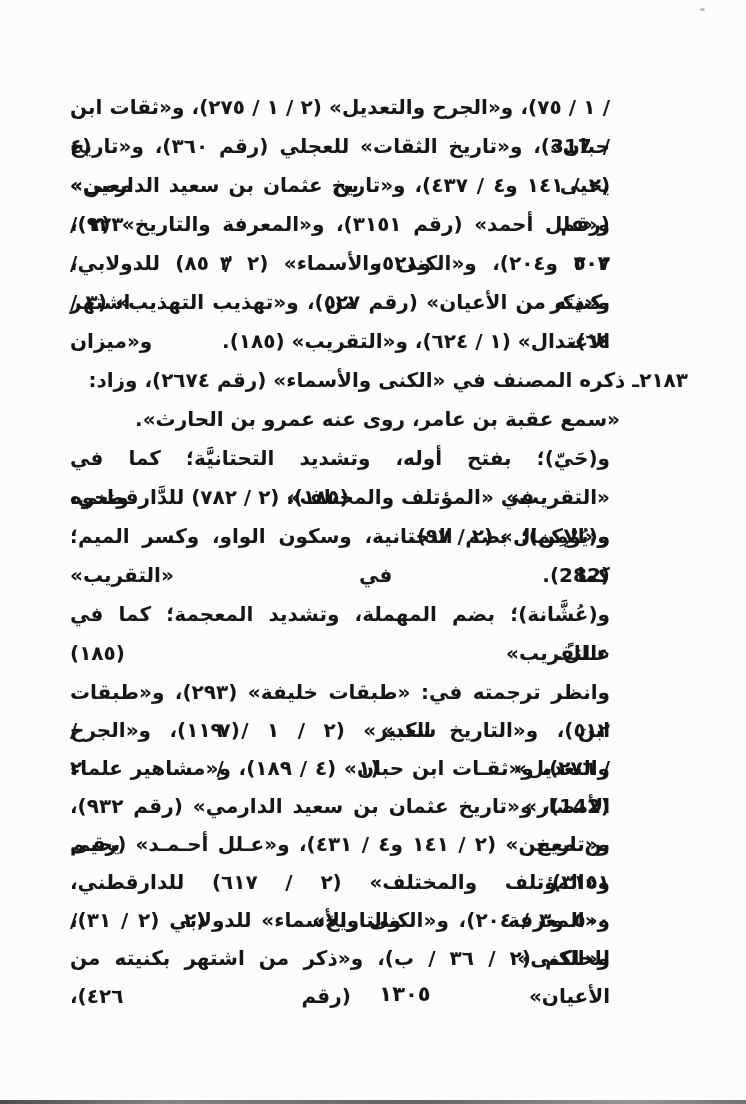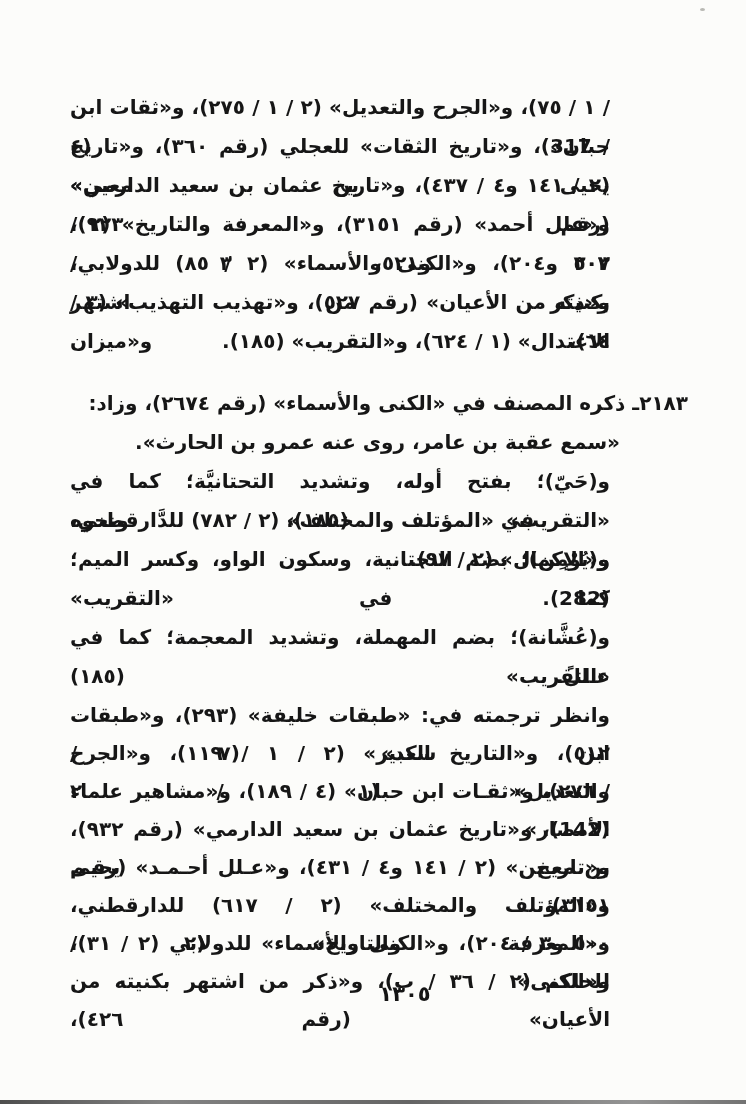--- a/index.html
+++ b/index.html
@@ -35,21 +35,21 @@
     text-align: justify;
     text-align-last: justify;
     text-justify: inter-word;
     white-space: normal;
   }
   .ln-end {
     text-align: left;
     text-align-last: right;
   }
   .entry-line {
-    margin-top: 23px;
+    margin-top: 0;
     margin-right: -78px; 
     height: 39px;
     line-height: 39px;
     text-align: right;
     text-align-last: right;
   }
   .entry-line .entry-num {
     letter-spacing: 0.5px;
   }
   .quote-line {

